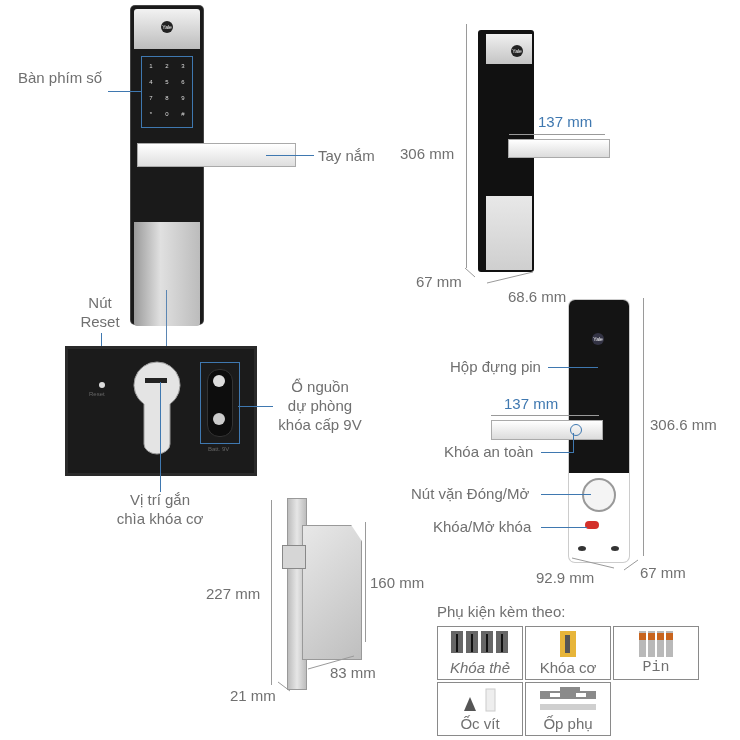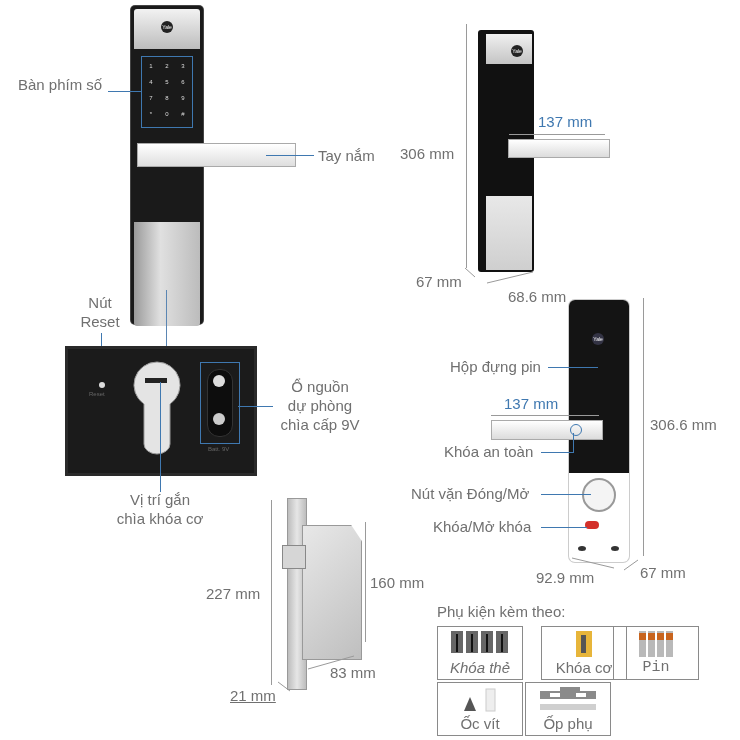--- a/index.html
+++ b/index.html
@@ -61,21 +61,21 @@
   <span class="key" style="left:36px;top:22px">6</span>
   <span class="key" style="left:4px;top:38px">7</span>
   <span class="key" style="left:20px;top:38px">8</span>
   <span class="key" style="left:36px;top:38px">9</span>
   <span class="key" style="left:4px;top:54px">*</span>
   <span class="key" style="left:20px;top:54px">0</span>
   <span class="key" style="left:36px;top:54px">#</span>
 </div>
 <div class="abs handle1"></div>
 
-<div class="lbl" style="left:18px;top:76px;">Bàn phím số</div>
+<div class="lbl" style="left:18px;top:69px;">Bàn phím số</div>
 <div class="line" style="left:108px;top:91px;width:33px;height:1px;"></div>
 <div class="lbl" style="left:318px;top:147px;">Tay nắm</div>
 <div class="line" style="left:266px;top:155px;width:48px;height:1px;"></div>
 
 <div class="lbl c" style="left:80px;top:294px;width:40px;">
   <div>Nút</div>
   <div>Reset</div>
 </div>
 <div class="line" style="left:101px;top:333px;width:1px;height:50px;"></div>
 <div class="line" style="left:166px;top:290px;width:1px;height:60px;background:#5b86b3;"></div>
@@ -91,21 +91,21 @@
 </div>
 <div class="abs batt">
   <div class="abs" style="left:6px;top:6px;width:24px;height:66px;border-radius:12px;background:#0d0d0d;border:1px solid #333;"></div>
   <div class="abs" style="left:12px;top:12px;width:12px;height:12px;border-radius:50%;background:#ddd;"></div>
   <div class="abs" style="left:12px;top:50px;width:12px;height:12px;border-radius:50%;background:#ccc;"></div>
 </div>
 <div class="line" style="left:238px;top:406px;width:35px;height:1px;"></div>
 <div class="lbl c" style="left:270px;top:378px;width:100px;">
   <div>Ổ nguồn</div>
   <div>dự phòng</div>
-  <div>chìa cấp 9V</div>
+  <div>khóa cấp 9V</div>
 </div>
 <div class="line" style="left:160px;top:382px;width:1px;height:110px;"></div>
 <div class="lbl c" style="left:105px;top:491px;width:110px;">
   <div>Vị trí gắn</div>
   <div>chìa khóa cơ</div>
 </div>
 
 <div class="abs lock2">
   <div class="top"></div>
   <div class="bottom"></div>
@@ -161,38 +161,38 @@
 <div class="abs" style="left:282px;top:545px;width:22px;height:22px;background:#d6d6d6;border:1px solid #888;"></div>
 <div class="dim" style="left:271px;top:500px;width:1px;height:185px;"></div>
 <div class="lbl" style="left:206px;top:585px;text-align:center;">227 mm</div>
 <div class="dim" style="left:365px;top:522px;width:1px;height:120px;"></div>
 <div class="lbl" style="left:370px;top:574px;">160 mm</div>
 <svg style="left:278px;top:655px;width:80px;height:40px;">
   <line x1="30" y1="14" x2="76" y2="1" stroke="#9a9a9a"></line>
   <line x1="0" y1="27" x2="12" y2="36" stroke="#9a9a9a"></line>
 </svg>
 <div class="lbl" style="left:330px;top:664px;">83 mm</div>
-<div class="lbl" style="left:230px;top:687px;text-decoration:underline;">21 mm</div>
+<div class="lbl" style="left:230px;top:687px;">21 mm</div>
 
 <div class="lbl acc-title">Phụ kiện kèm theo:</div>
 <div class="acc-grid">
   <div class="acc-cell" style="left:0;top:0;font-style:italic;">
     <svg class="img" width="58" height="22">
       <rect x="0" y="0" width="12" height="22" fill="#666"></rect>
         <rect x="15" y="0" width="12" height="22" fill="#666"></rect>
       <rect x="30" y="0" width="12" height="22" fill="#666"></rect>
         <rect x="45" y="0" width="12" height="22" fill="#666"></rect>
       <rect x="5" y="3" width="2" height="18" fill="#111"></rect>
         <rect x="20" y="3" width="2" height="18" fill="#111"></rect>
       <rect x="35" y="3" width="2" height="18" fill="#111"></rect>
         <rect x="50" y="3" width="2" height="18" fill="#111"></rect>
     </svg>
     <div class="name">Khóa thẻ</div>
   </div>
-  <div class="acc-cell" style="left:104px;top:0;padding-left:27px;">
+  <div class="acc-cell" style="left:88px;top:0;padding-left:27px;">
     <svg class="img" width="16" height="26">
       <rect x="0" y="0" width="16" height="26" fill="#e7b53a"></rect>
         <rect x="5" y="4" width="5" height="18" fill="#555"></rect>
     </svg>
     <div class="name">Khóa cơ</div>
   </div>
   <div class="acc-cell" style="left:176px;top:0;font-family:Liberation Mono, monospace;">
     <svg class="img" width="34" height="26">
       <rect x="0" y="0" width="7" height="26" fill="#b9b9b9"></rect>
         <rect x="9" y="0" width="7" height="26" fill="#b9b9b9"></rect>

